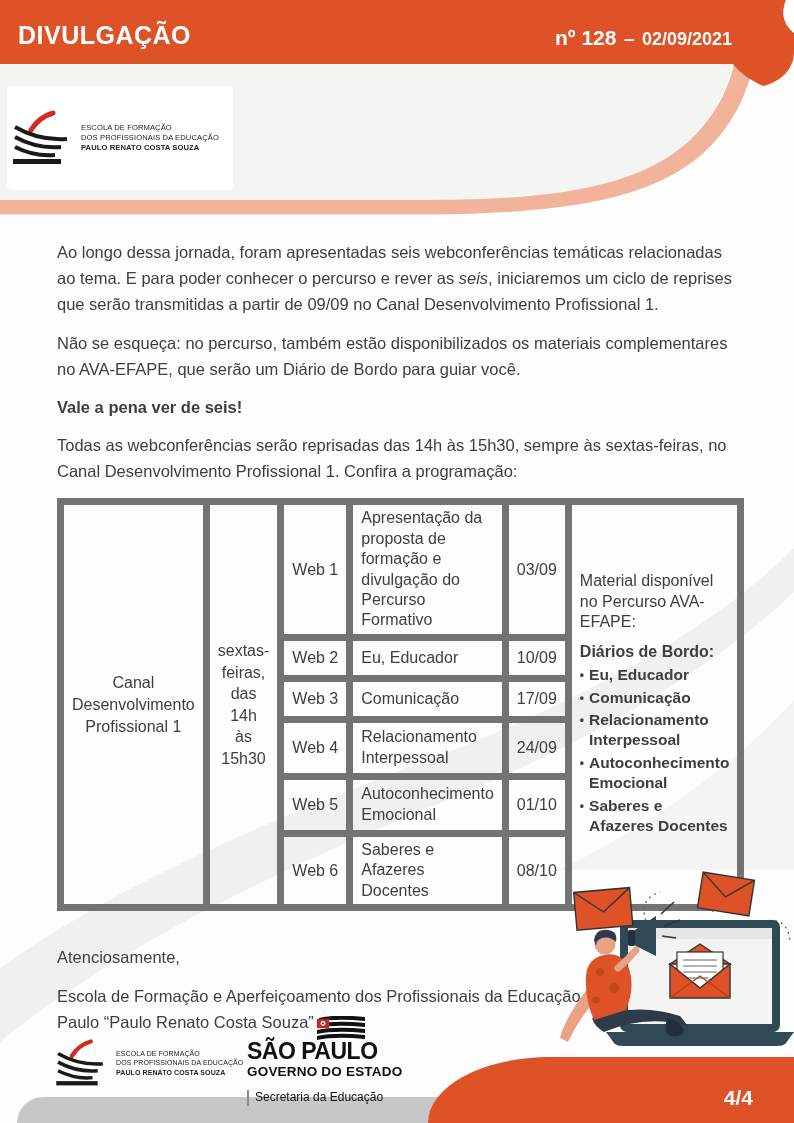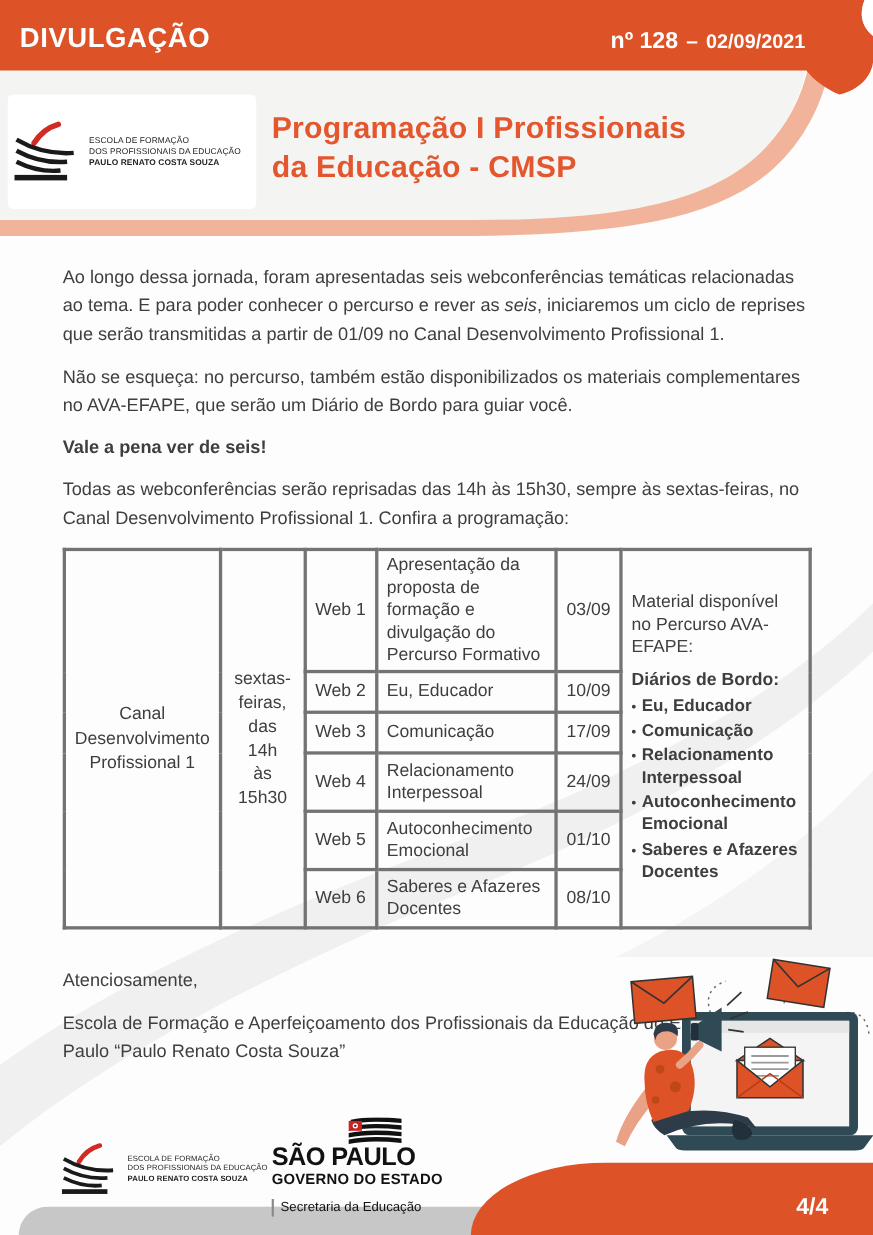--- a/index.html
+++ b/index.html
@@ -26,21 +26,21 @@
               color:#E4572E;font-size:27.5px;font-weight:800;line-height:1.3;letter-spacing:.2px;}
 
   
   .main{position:absolute;top:240px;left:57px;width:681px;z-index:2;color:#3e3e3e;}
   .main p{margin:0 0 13px;font-size:16.5px;line-height:1.57;}
   .main p.bold{font-weight:800;margin-bottom:12px;}
   .main em{font-style:italic;}
 
   table.sched{border-collapse:collapse;width:681px;margin:3px 0 34px;
               border:2px solid #E68A5C;font-size:16px;color:#3e3e3e;}
-  table.sched td{border:3px solid #737373;padding:3px 8px;vertical-align:middle;background:transparent;}
+  table.sched td{border:7px solid #737373;padding:3px 8px;vertical-align:middle;background:transparent;}
   td.c-channel{width:122px;text-align:center;line-height:1.35;}
   td.c-time{width:64px;text-align:center;white-space:pre-line;line-height:1.35;}
   td.c-web{width:46px;text-align:center;white-space:nowrap;}
   td.c-topic{width:156px;line-height:1.28;}
   td.c-date{width:40px;text-align:center;white-space:nowrap;}
   td.c-material{width:156px;vertical-align:middle;padding:8px 6px 8px 10px;}
   .mat-intro{line-height:1.3;margin-bottom:10px;}
   .mat-head{font-weight:800;margin-bottom:4px;}
   ul.mat-list{list-style:none;margin:0;padding:0;font-weight:800;line-height:1.32;font-size:15.5px;}
   ul.mat-list li{display:flex;gap:5px;margin-bottom:2px;}
@@ -104,27 +104,23 @@
         <rect x="0" y="50" width="48" height="5" fill="#1a1a1a"></rect>
       </svg>
       <div class="efape-text">
         <div>ESCOLA DE FORMAÇÃO</div>
         <div>DOS PROFISSIONAIS DA EDUCAÇÃO</div>
         <div class="b">PAULO RENATO COSTA SOUZA</div>
       </div>
     </div>
   </div>
 
-  <div class="page-title">
-    <div>Programação I Profissionais</div>
-    <div>da Educação - CMSP</div>
-  </div>
 
   <div class="main">
-    <p><span>Ao longo dessa jornada, foram apresentadas seis webconferências temáticas relacionadas ao tema. E para poder conhecer o percurso e rever as </span><em>seis</em><span>, iniciaremos um ciclo de reprises que serão transmitidas a partir de 01/09 no Canal Desenvolvimento Profissional 1.</span></p>
+    <p><span>Ao longo dessa jornada, foram apresentadas seis webconferências temáticas relacionadas ao tema. E para poder conhecer o percurso e rever as </span><em>seis</em><span>, iniciaremos um ciclo de reprises que serão transmitidas a partir de 09/09 no Canal Desenvolvimento Profissional 1.</span></p>
     <p>Não se esqueça: no percurso, também estão disponibilizados os materiais complementares no AVA-EFAPE, que serão um Diário de Bordo para guiar você.</p>
     <p class="bold">Vale a pena ver de seis!</p>
     <p>Todas as webconferências serão reprisadas das 14h às 15h30, sempre às sextas-feiras, no Canal Desenvolvimento Profissional 1. Confira a programação:</p>
 
     <table class="sched">
       <tbody>
           <tr>
         <td class="c-channel" rowspan="6">Canal Desenvolvimento Profissional 1</td>
         <td class="c-time" rowspan="6">sextas-feiras,
 das

